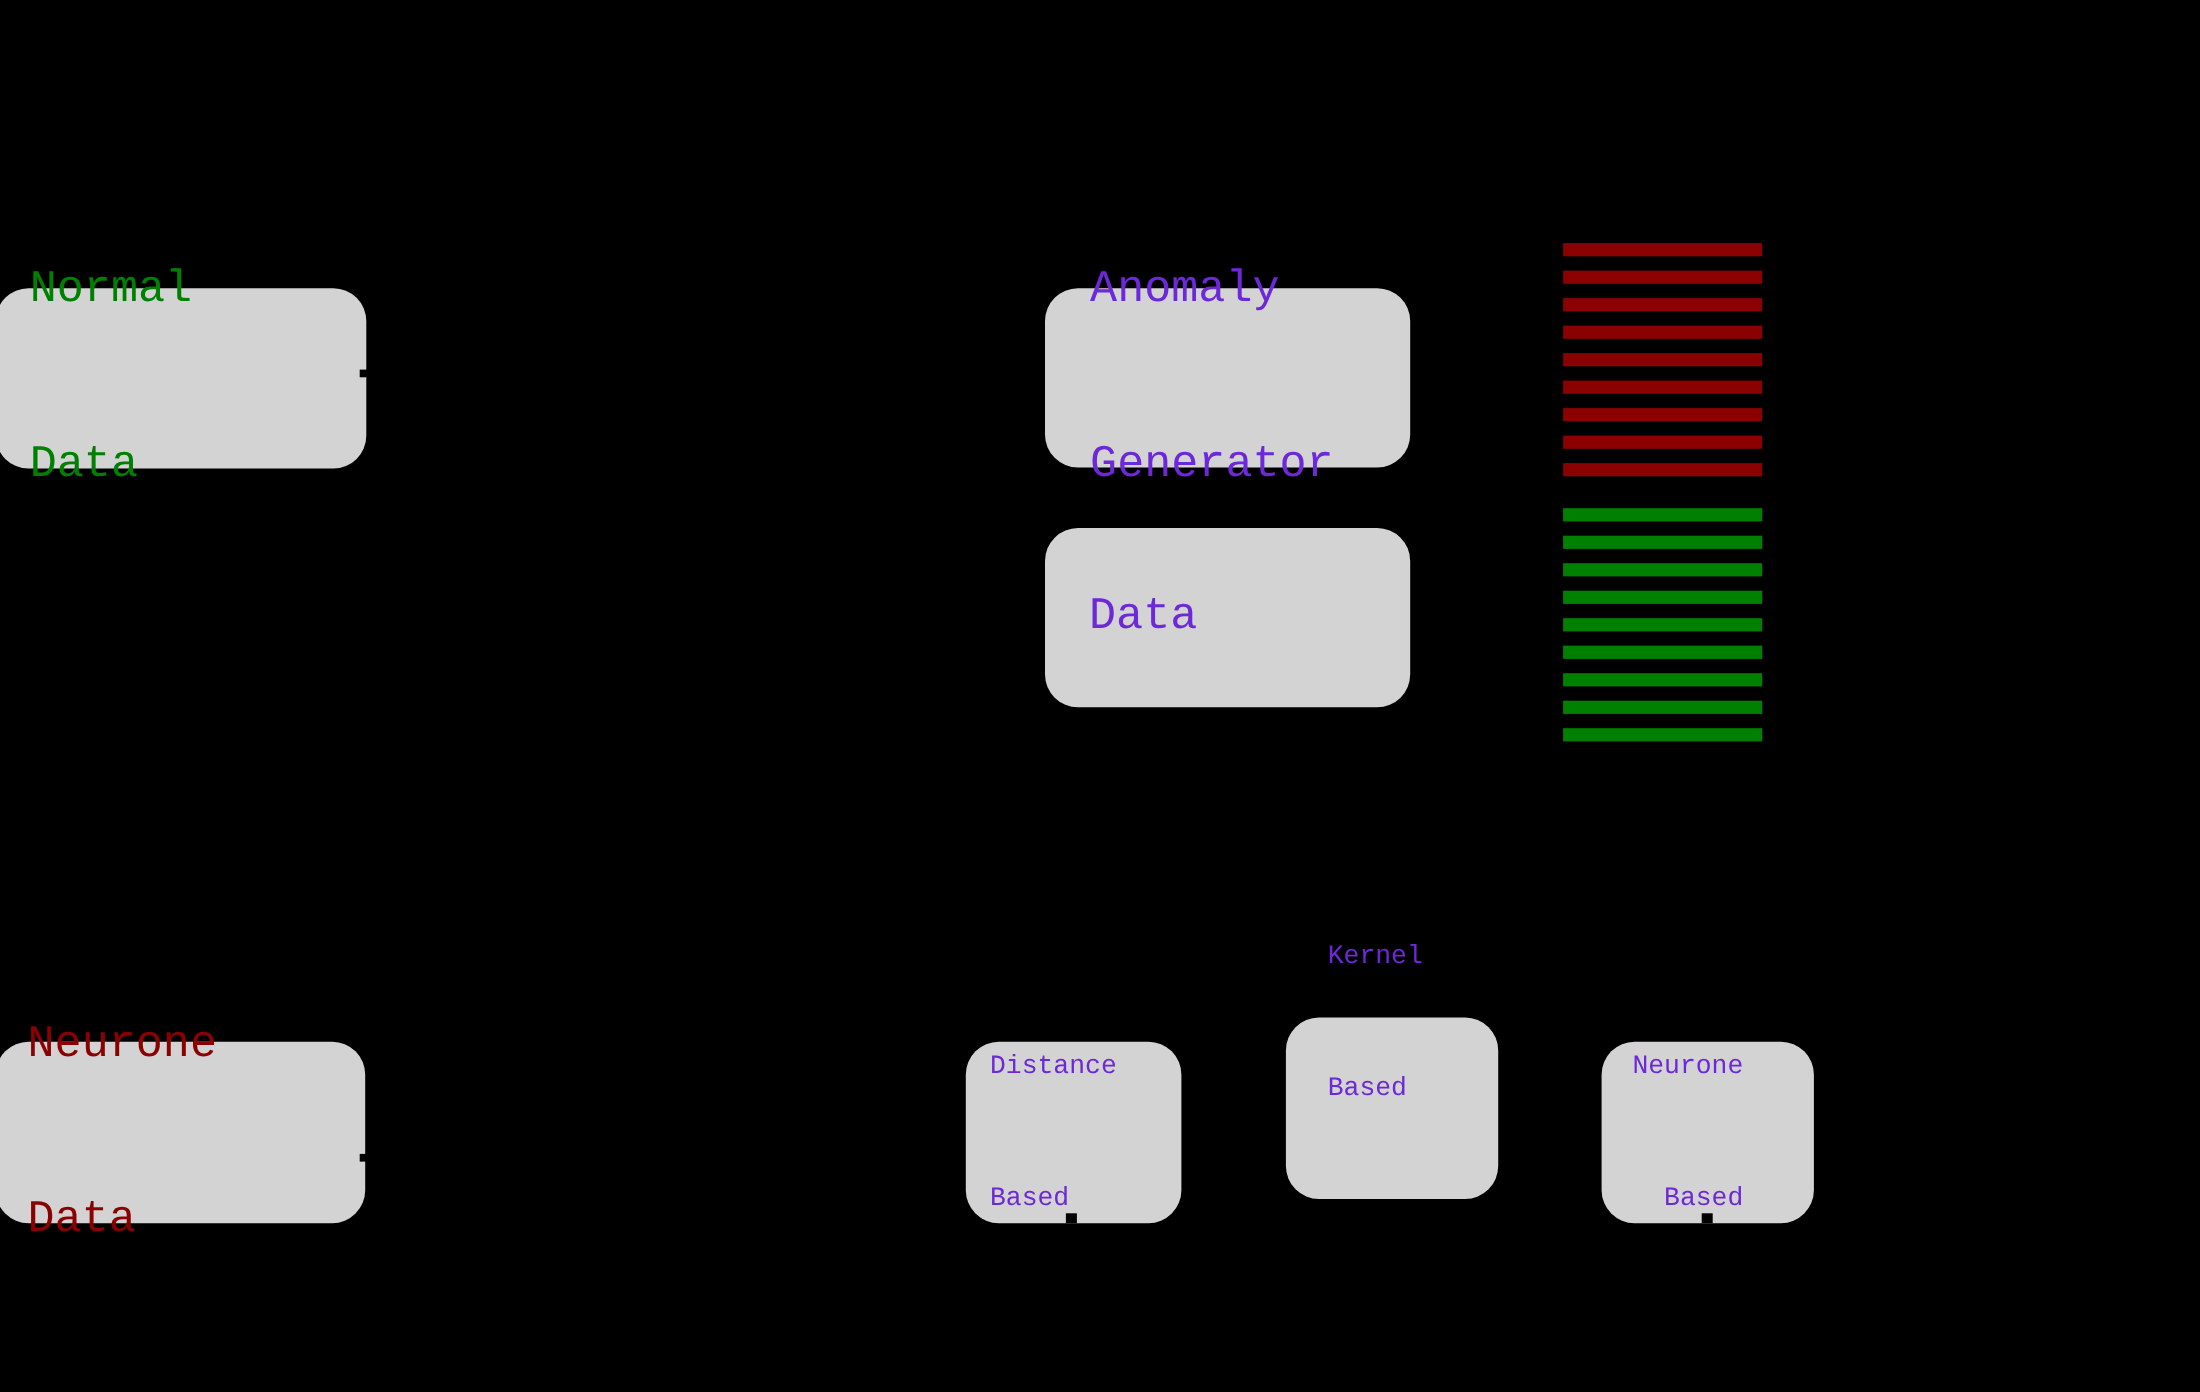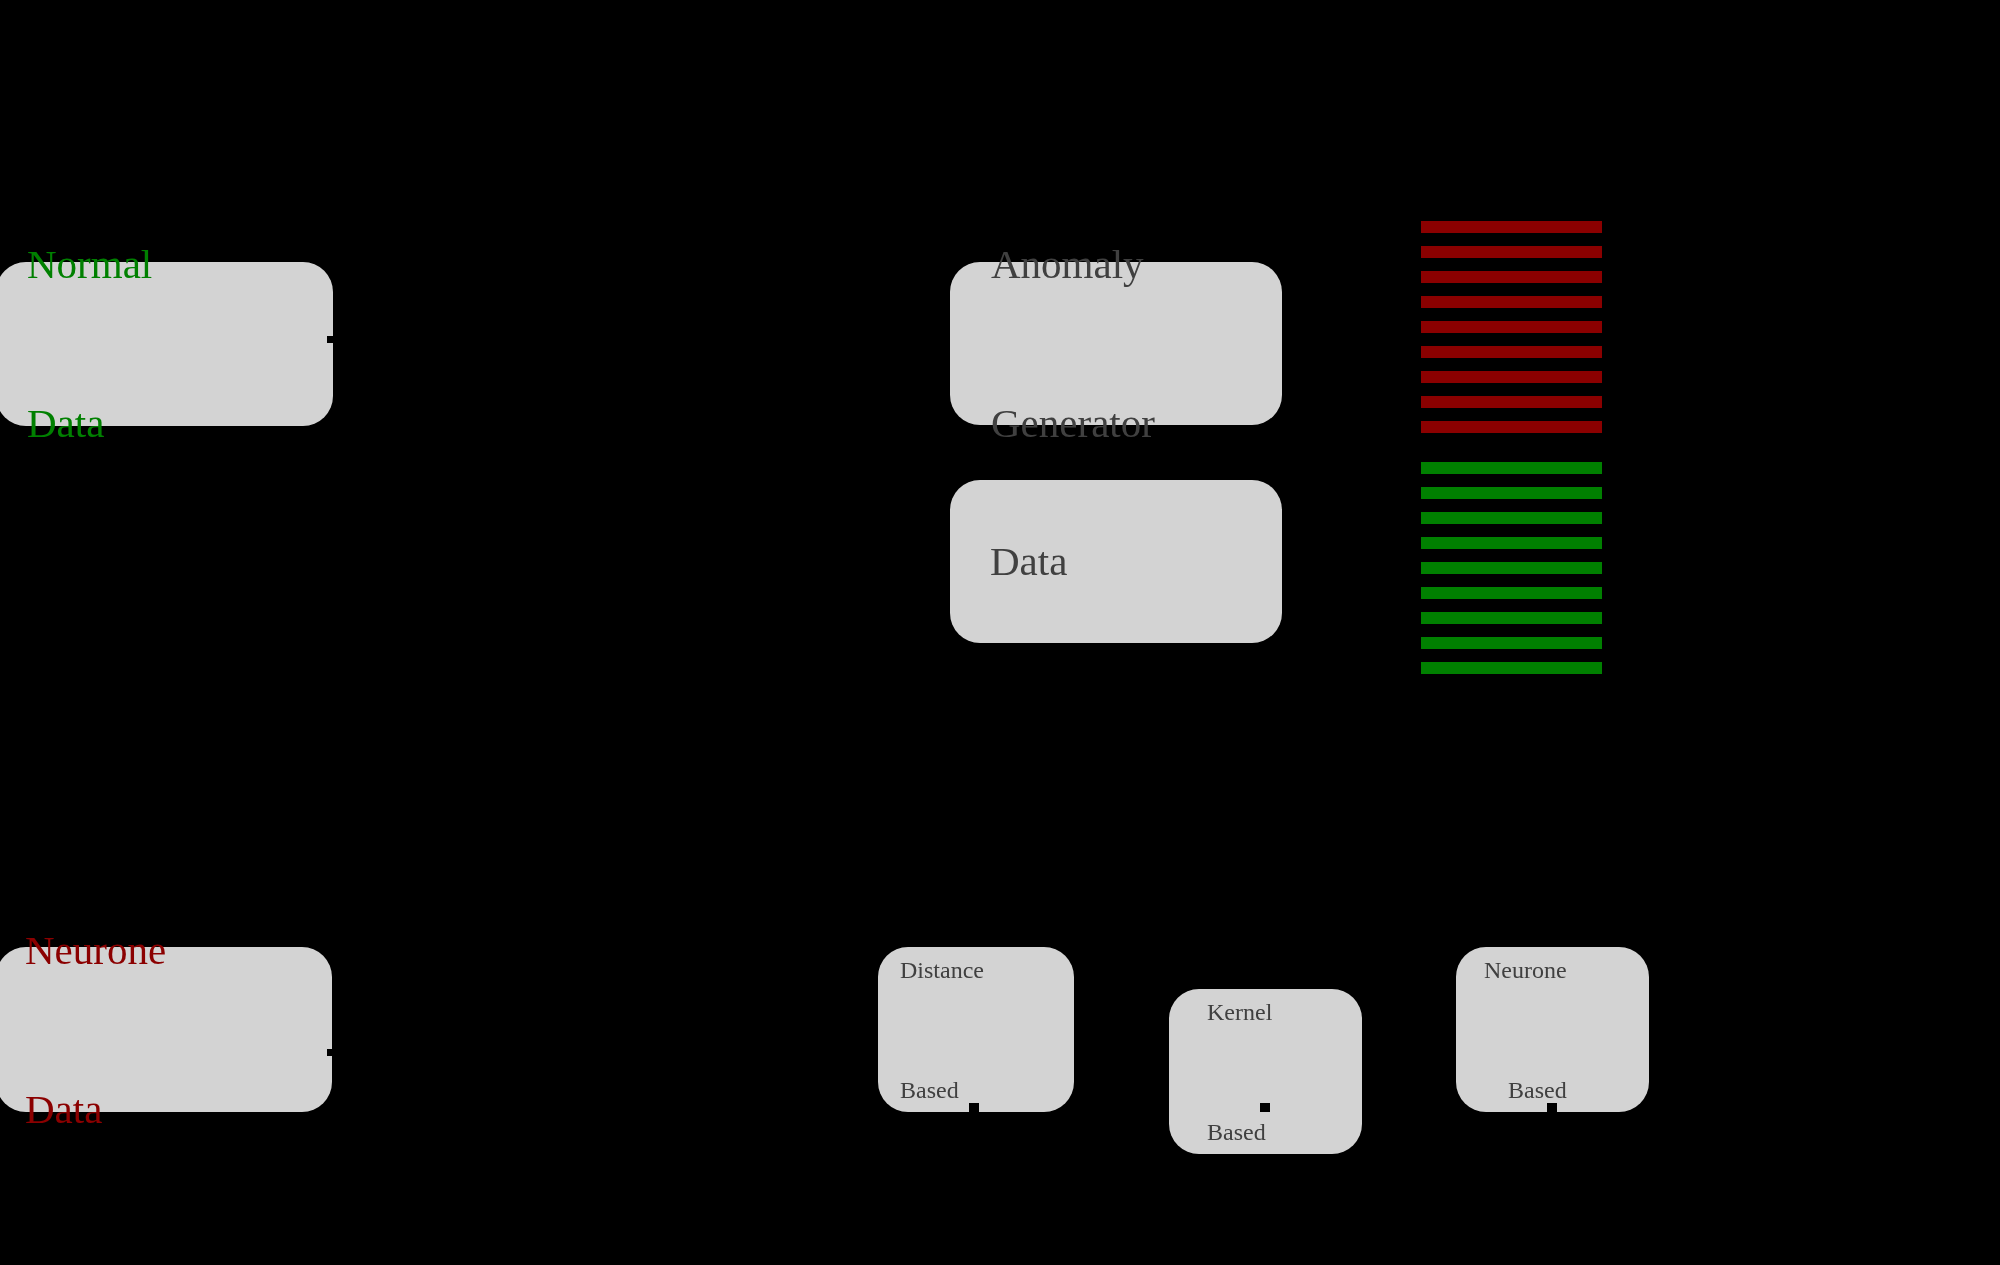--- a/index.html
+++ b/index.html
@@ -6,21 +6,21 @@
     margin: 0;
     padding: 0;
     background: #000;
   }
   #canvas {
     position: relative;
     width: 2000px;
     height: 1265px;
     background: var(--bg, #000);
     overflow: hidden;
-    font-family: Liberation Serif, serif;
+    font-family: Liberation Mono, monospace;
   }
   .box {
     position: absolute;
     background: var(--box-fill, #d3d3d3);
     border-radius: 30px;
     display: flex;
     align-items: center;
   }
   .label {
     white-space: pre;
@@ -28,21 +28,21 @@
   .box.big .label {
     font-size: 41px;
     line-height: 53px;
   }
   .box.small .label {
     font-size: 24px;
     line-height: 40px;
   }
   .green-text  { color: var(--green,  #008000); }
   .red-text    { color: var(--darkred, #8b0000); }
-  .black-text  { color: #404040; }
+  .black-text  { color: #6d28d9; }
 
   .stripe-stack {
     position: absolute;
     width: 181px;
     display: flex;
     flex-direction: column;
     gap: 13px;
   }
   .stripe {
     height: 12px;
@@ -109,21 +109,21 @@
       <div class="stripe" style="background: rgb(0, 128, 0);"></div>
     </div>
 
   <div class="box small" style="left:878px; top:947px; width:196px; height:165px;">
     <div class="label black-text" style="padding-left:22px;">
       <div>Distance</div>
       <div>Based</div>
     </div>
   </div>
 
-  <div class="box small" style="left:1169px; top:989px; width:193px; height:165px;">
+  <div class="box small" style="left:1169px; top:925px; width:193px; height:165px;align-items:flex-end;">
     <div class="label black-text" style="padding-left:38px;">
       <div>Kernel</div>
       <div>Based</div>
     </div>
   </div>
 
   <div class="box small" style="left:1456px; top:947px; width:193px; height:165px;">
     <div class="label black-text" style="padding-left:28px;text-align:right;">
       <div>Neurone</div>
       <div>Based</div>

